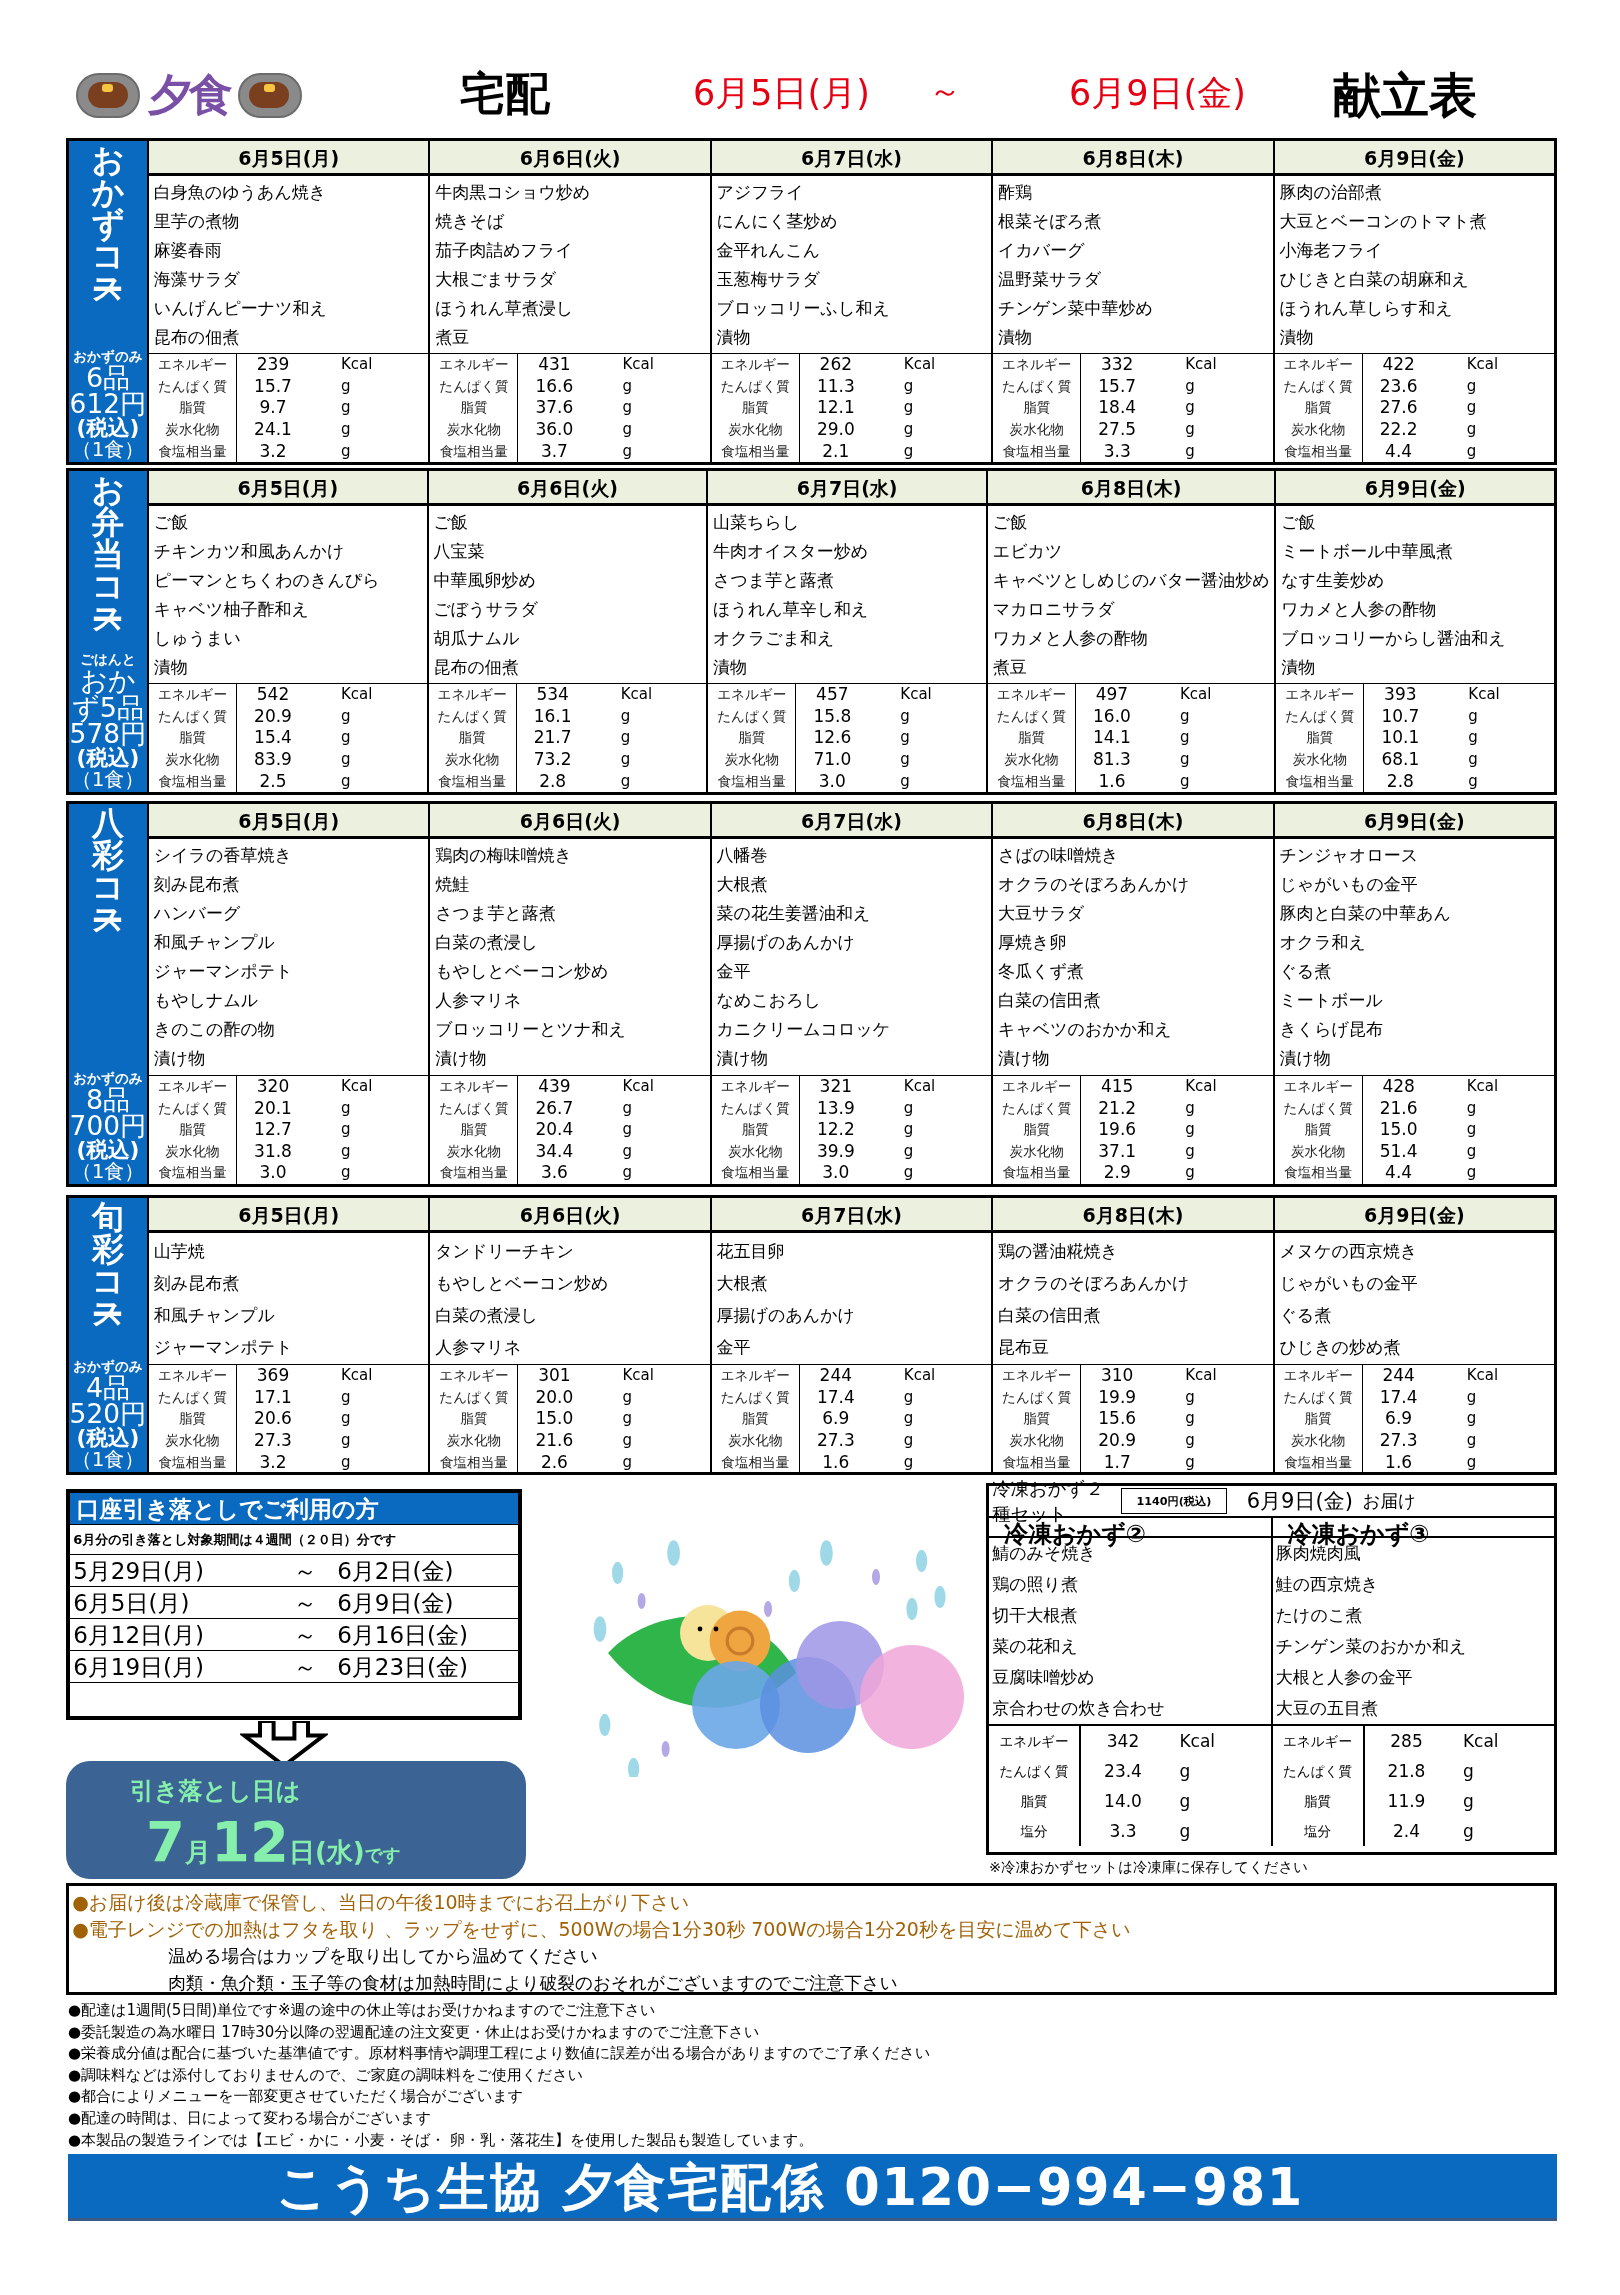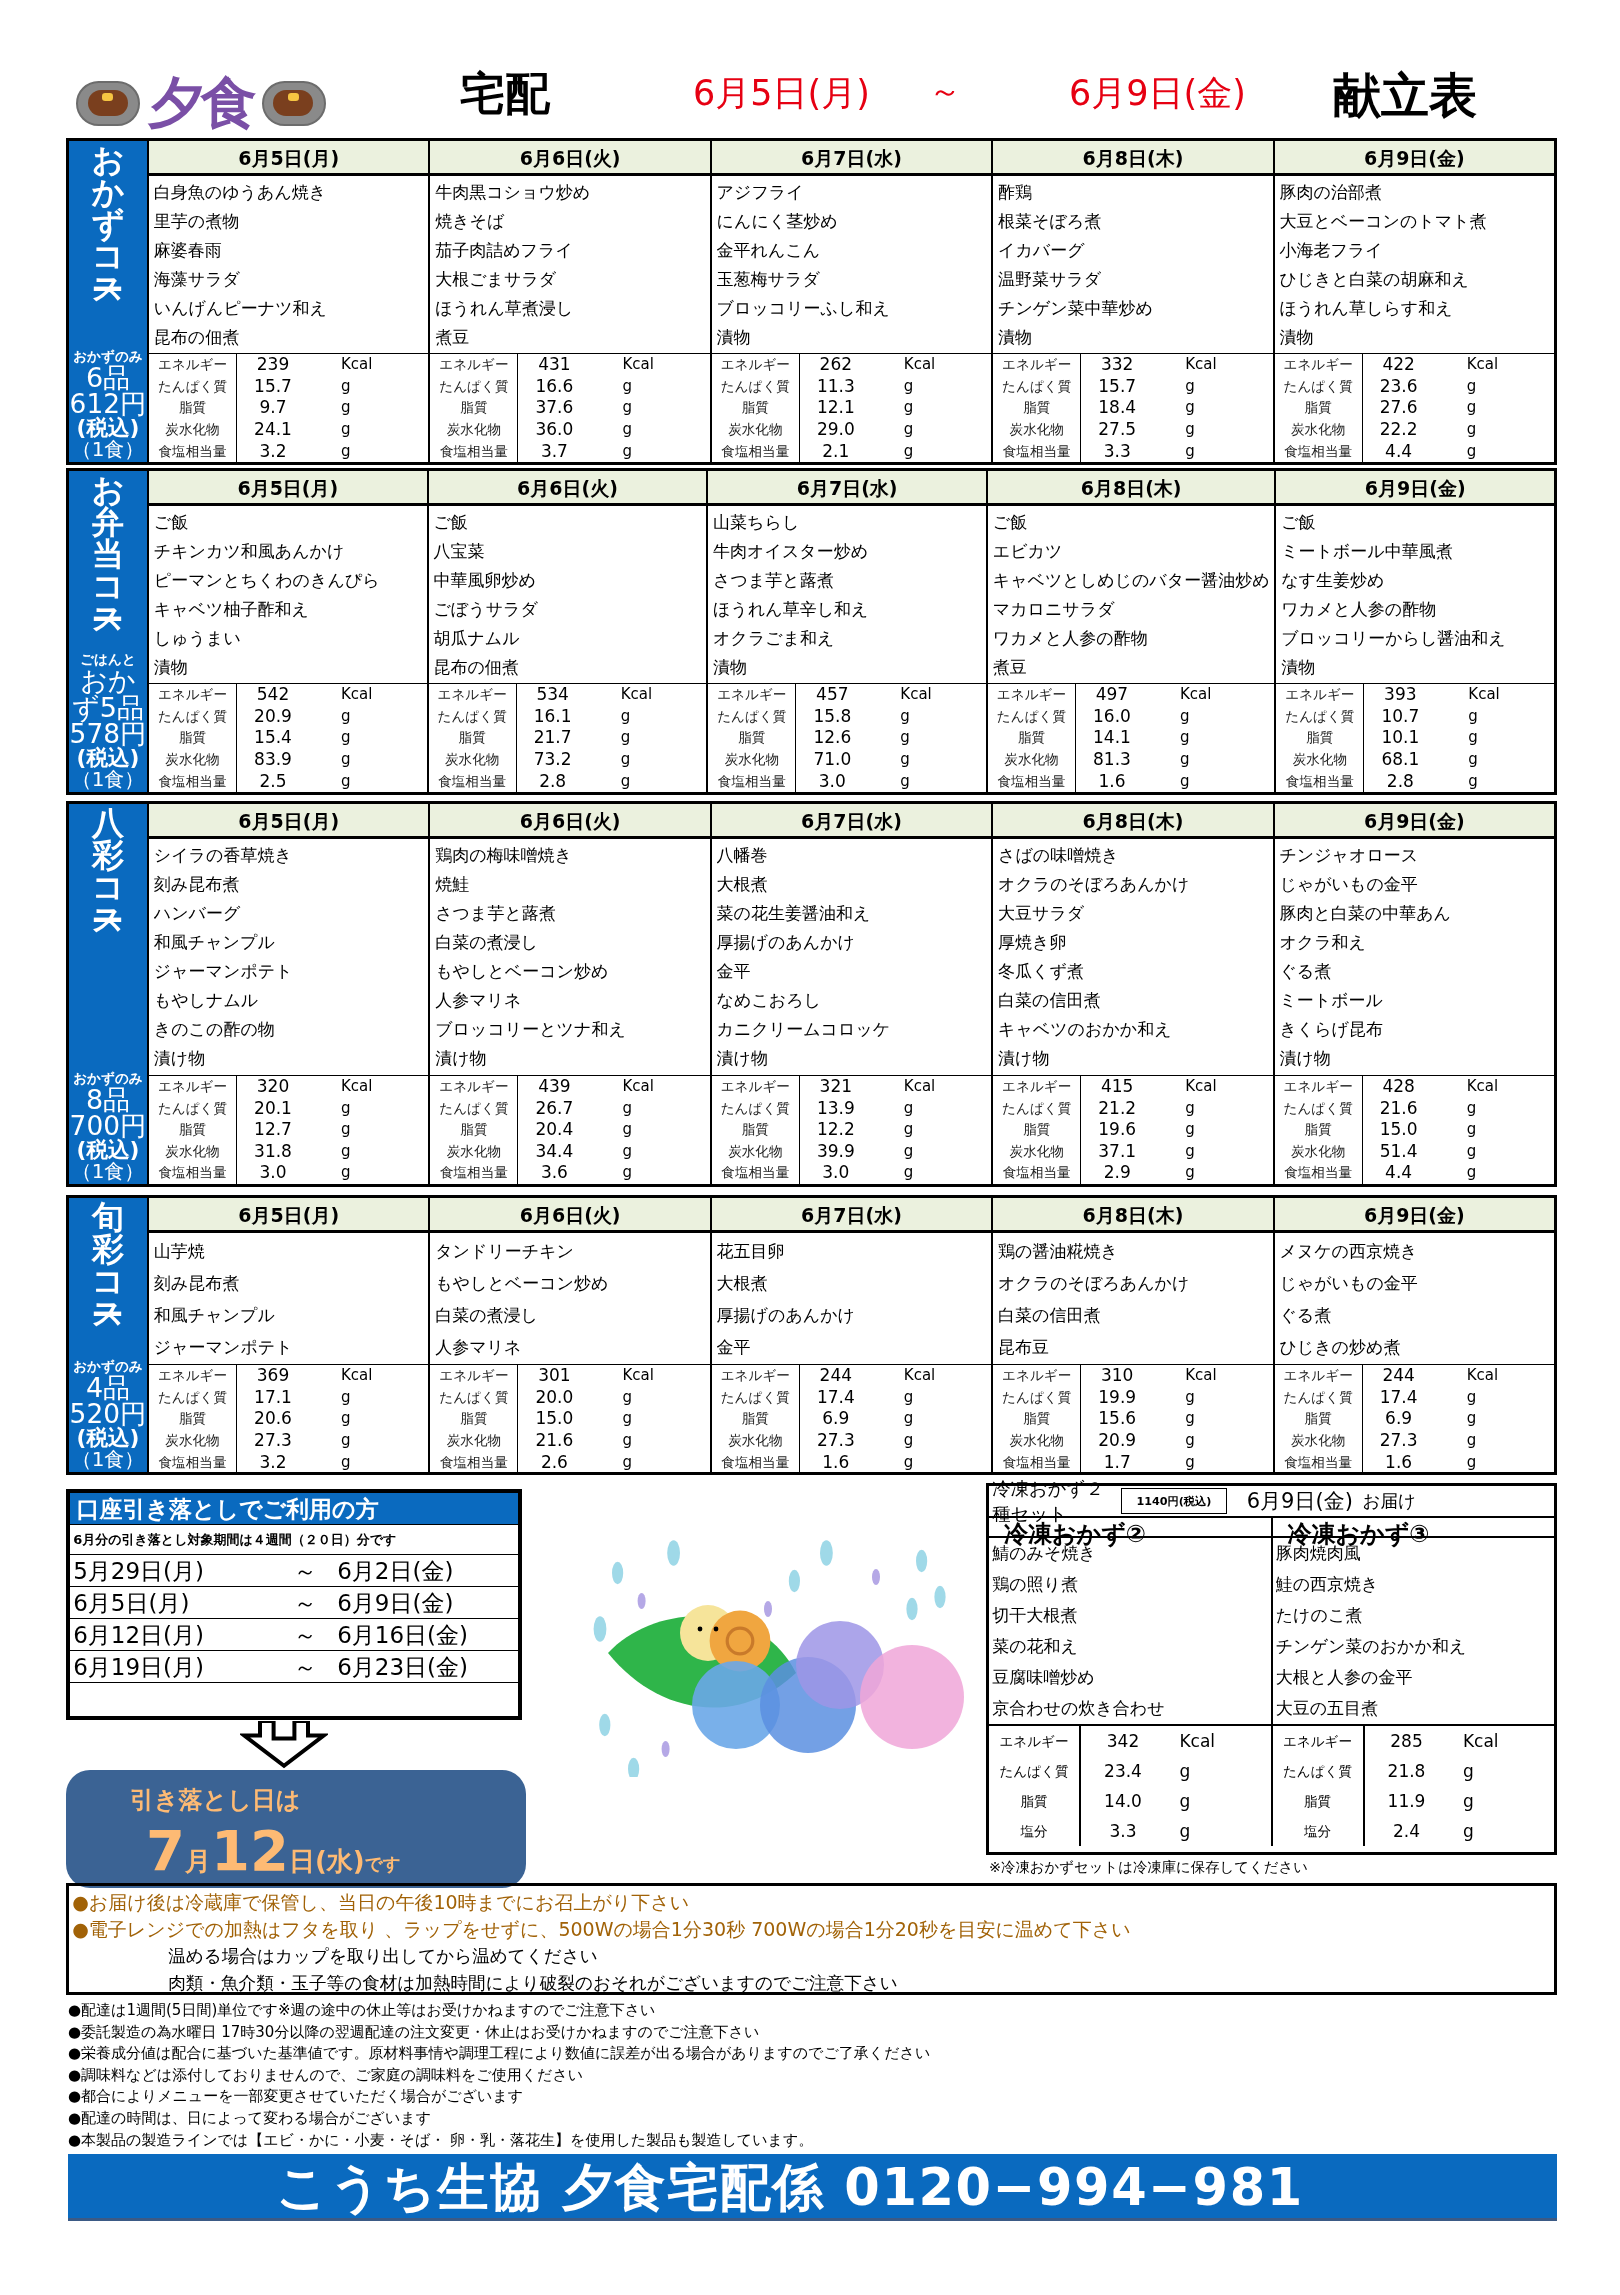--- a/index.html
+++ b/index.html
@@ -2,21 +2,21 @@
 <html style="font-size:13px"><head>
 <meta charset="utf-8">
 <style>
   * { box-sizing: border-box; margin: 0; padding: 0; }
   body { width: 1621px; height: 2295px; background: #fff; font-family: "DejaVu Sans", "Liberation Sans", sans-serif; color: #000; position: relative; overflow: hidden; }
   .header { position: absolute; left: 76px; top: 56px; width: 1489px; height: 80px; }
   .logo { position: absolute; left: 0; top: 9.6px; display: flex; align-items: center; gap: 8px; }
   .pan { width: 64px; height: 45px; border-radius: 32px; background: #8a8a8a; position: relative; border: 2.4px solid #6c6c6c; }
   .pan::after { content: ""; position: absolute; left: 9.6px; top: 7.2px; width: 40px; height: 26px; border-radius: 13px; background: #7a3f1e; }
   .pan::before { content: ""; position: absolute; left: 24px; top: 9.6px; width: 11.2px; height: 8px; border-radius: 3.2px; background: #f6c542; z-index: 2; }
-  .logo-text { font-size: 56px; font-weight: bold; color: #7a4fa6; letter-spacing: -3.2px; }
+  .logo-text { font-size: 44px; font-weight: bold; color: #7a4fa6; letter-spacing: -3.2px; }
   .h-delivery { position: absolute; left: 384px; top: 8px; font-size: 45px; font-weight: bold; }
   .h-from { position: absolute; left: 617px; top: 14.4px; font-size: 35px; color: #e60012; }
   .h-tilde { position: absolute; left: 853px; top: 14.4px; font-size: 32px; color: #e60012; }
   .h-to { position: absolute; left: 993px; top: 14.4px; font-size: 35px; color: #e60012; }
   .h-title { position: absolute; left: 1257px; top: 8px; font-size: 48px; font-weight: bold; }
 
   .course { position: absolute; left: 66px; width: 1491px; border: 3.2px solid #000; display: flex; }
   .course-side { width: 80px; background: #0a6abf; color: #fff; display: flex; flex-direction: column; align-items: center; justify-content: space-between; padding: 3.2px 0; border-right: 2.4px solid #000; }
   .course-name { display: flex; flex-direction: column; align-items: center; font-size: 32px; font-weight: bold; line-height: 1.0; }
   .course-price { display: flex; flex-direction: column; align-items: center; line-height: 1.0; text-align: center; }
@@ -36,21 +36,21 @@
   .nutri .val { text-align: center; line-height: 21.6px; font-size: 17px; }
   .nutri .unit { padding-left: 32px; line-height: 21.6px; }
 
   .bank { position: absolute; left: 66px; top: 1489px; width: 456px; height: 231px; border: 4.8px solid #000; }
   .bank-title { background: #0a6abf; color: #fff; font-size: 23px; font-weight: bold; height: 32px; line-height: 32px; padding-left: 6.4px; border-bottom: 1.6px solid #000; }
   .bank-note { font-size: 13px; font-weight: bold; height: 30px; line-height: 30px; padding-left: 3.2px; border-bottom: 1.6px solid #000; }
   .bank-row { display: flex; font-size: 23px; height: 32px; line-height: 32px; border-bottom: 1.6px solid #000; padding-left: 3.2px; }
   .bank-row .fr { width: 200px; }
   .bank-row .tl { width: 64px; text-align: center; }
   .arrow { position: absolute; left: 240px; top: 1721px; width: 88px; height: 48px; }
-  .debit-box { position: absolute; left: 66px; top: 1761px; width: 460px; height: 118px; background: #3b6394; border-radius: 24px; color: #fdba74; margin-top: 9px; }
+  .debit-box { position: absolute; left: 66px; top: 1761px; width: 460px; height: 118px; background: #3b6394; border-radius: 24px; color: #86efac; }
   .debit-lbl { position: absolute; left: 64px; top: 14.4px; font-size: 24px; font-weight: bold; }
   .debit-date { position: absolute; left: 80px; top: 48px; font-weight: bold; white-space: nowrap; }
   .debit-date .big { font-size: 56px; }
   .debit-date .small { font-size: 26px; }
   .debit-date .tiny { font-size: 17.6px; }
 
   .illust { position: absolute; left: 576px; top: 1521px; width: 408px; height: 256px; }
 
   .frozen { position: absolute; left: 986px; top: 1483px; width: 571px; height: 372px; border: 3.2px solid #000; }
   .fz-top { display: flex; align-items: center; height: 32px; border-bottom: 2.4px solid #000; font-size: 18.4px; }

